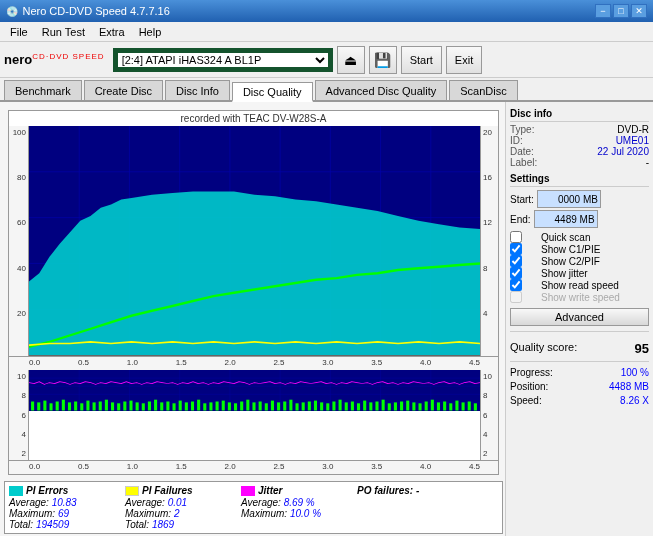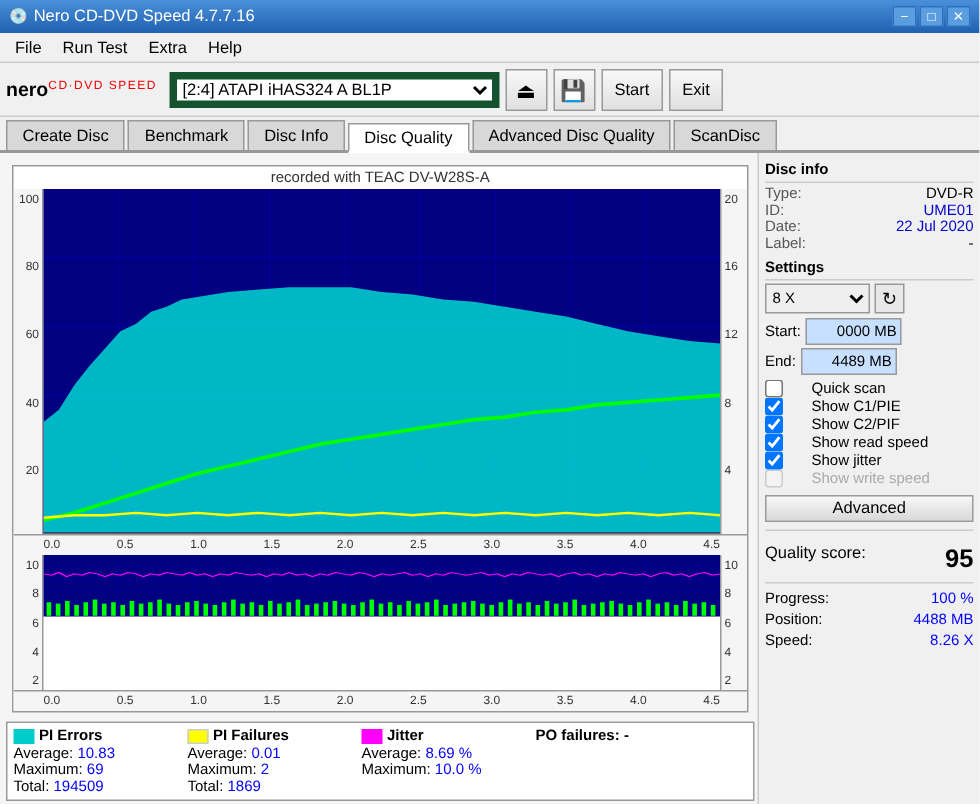--- a/index.html
+++ b/index.html
@@ -257,21 +257,21 @@
 
     .quality-score-row {
       display: flex;
       justify-content: space-between;
       font-size: 11px;
       margin-top: 4px;
     }
     .quality-score-val {
       font-weight: bold;
       color: #000;
-      font-size: 17px;
+      font-size: 13px;
     }
 
     
     .chart-svg {
       width: 100%;
       height: 100%;
       position: absolute;
       top: 0; left: 0;
     }
 
@@ -307,22 +307,22 @@
   <select class="drive-select">
     <option>[2:4]  ATAPI iHAS324  A BL1P</option>
   </select>
   <div class="toolbar-icon-btn" title="Eject">⏏</div>
   <div class="toolbar-icon-btn" title="Save">💾</div>
   <button class="toolbar-btn">Start</button>
   <button class="toolbar-btn">Exit</button>
 </div>
 
 <div class="tabs">
+  <div class="tab">Benchmark</div>
   <div class="tab">Create Disc</div>
-  <div class="tab">Benchmark</div>
   <div class="tab">Disc Info</div>
   <div class="tab active">Disc Quality</div>
   <div class="tab">Advanced Disc Quality</div>
   <div class="tab">ScanDisc</div>
 </div>
 
 <div class="main-content">
 
   <div style="flex:1; display:flex; flex-direction:column; margin:4px 2px 2px 4px;">
 
@@ -511,21 +511,21 @@
         <span>2.0</span>
         <span>2.5</span>
         <span>3.0</span>
         <span>3.5</span>
         <span>4.0</span>
         <span>4.5</span>
       </div>
     </div>
 
     <div style="background:white; border:1px solid #999; margin-top:2px; padding:3px 4px;">
-      <div style="display:flex; gap:6px; align-items:flex-start;">
+      <div style="display:flex; gap:6px; align-items:flex-start;font-style:italic;">
 
         <div style="min-width:110px;">
           <div style="display:flex; align-items:center; gap:3px; margin-bottom:1px;">
             <span style="background:#00cccc; width:14px; height:10px; display:inline-block;"></span>
             <span style="font-weight:bold; font-size:10px;">PI Errors</span>
           </div>
           <div style="font-size:10px;">Average: <span style="color:blue;">10.83</span></div>
           <div style="font-size:10px;">Maximum: <span style="color:blue;">69</span></div>
           <div style="font-size:10px;">Total: <span style="color:blue;">194509</span></div>
         </div>
@@ -578,26 +578,20 @@
       </div>
       <div class="info-row">
         <span class="info-label">Label:</span>
         <span class="info-value">-</span>
       </div>
     </div>
 
     <div>
       <div class="panel-section-title">Settings</div>
       <div class="divider"></div>
-      <div class="settings-row">
-        <select class="speed-select">
-          <option>8 X</option>
-        </select>
-        <div class="refresh-btn">↻</div>
-      </div>
 
       <div class="start-end-row" style="margin-top:3px;">
         <span>Start:</span>
         <input class="mb-input" type="text" value="0000 MB" readonly="" style="font-size: 10px; background: rgb(200, 224, 255); border: 1px solid rgb(153, 153, 153); width: 64px; height: 18px; text-align: right;">
       </div>
       <div class="start-end-row" style="margin-top:2px;">
         <span>End:</span>
         <input class="mb-input" type="text" value="4489 MB" readonly="" style="font-size: 10px; background: rgb(200, 224, 255); border: 1px solid rgb(153, 153, 153); width: 64px; height: 18px; text-align: right;">
       </div>
     </div>
@@ -610,25 +604,25 @@
       <div class="checkbox-row">
         <input type="checkbox" checked="" style="">
         <span>Show C1/PIE</span>
       </div>
       <div class="checkbox-row">
         <input type="checkbox" checked="" style="">
         <span>Show C2/PIF</span>
       </div>
       <div class="checkbox-row">
         <input type="checkbox" checked="" style="">
-        <span>Show read speed</span>
+        <span>Show jitter</span>
       </div>
       <div class="checkbox-row">
         <input type="checkbox" checked="" style="">
-        <span>Show jitter</span>
+        <span>Show read speed</span>
       </div>
       <div class="checkbox-row">
         <input type="checkbox" disabled="" style="">
         <span style="color:#aaa;">Show write speed</span>
       </div>
     </div>
 
     <button class="advanced-btn">Advanced</button>
 
     <div class="divider"></div>

